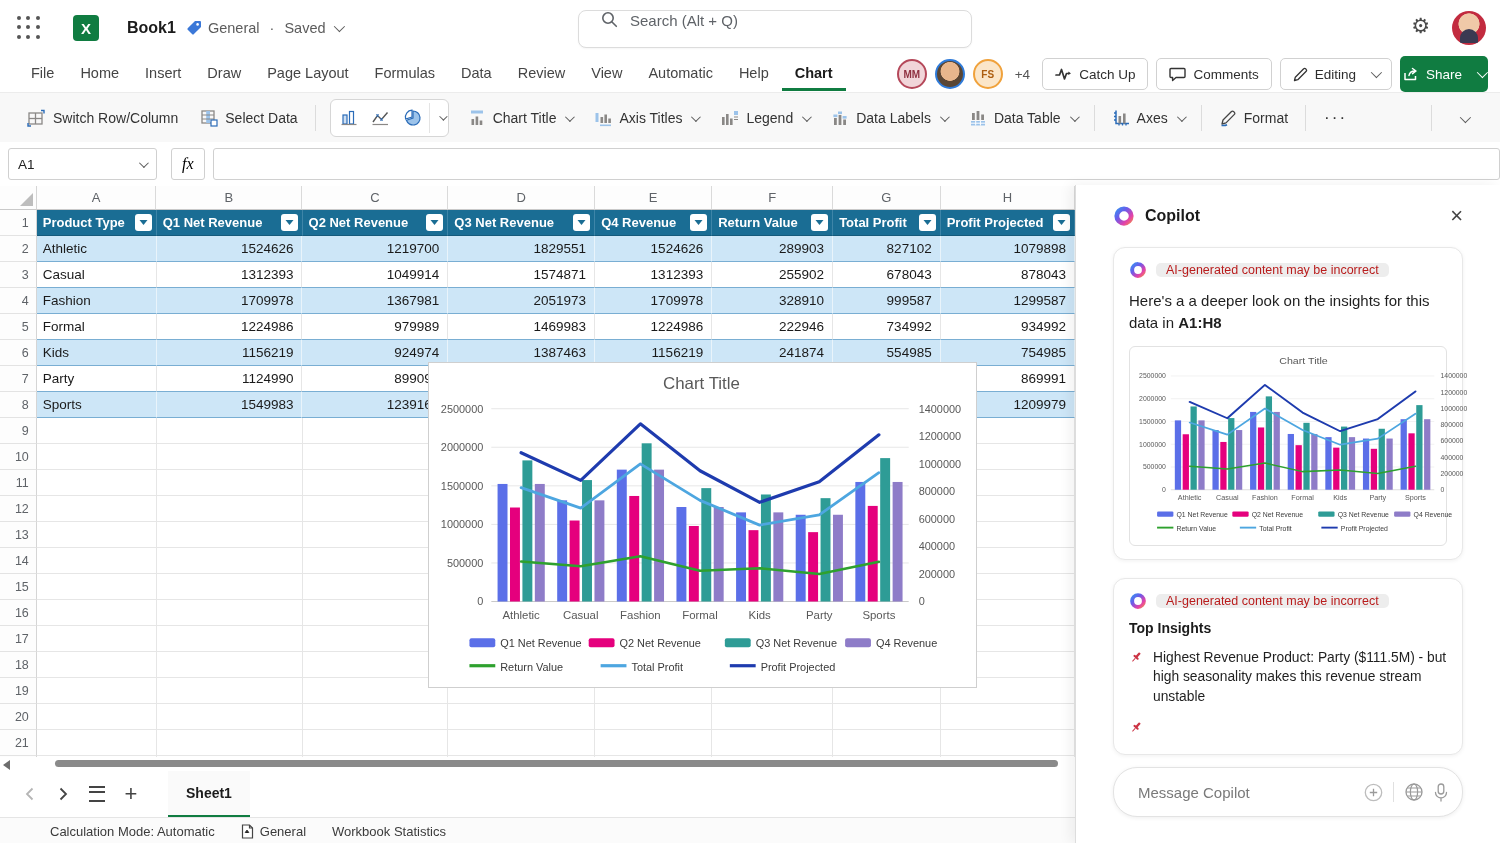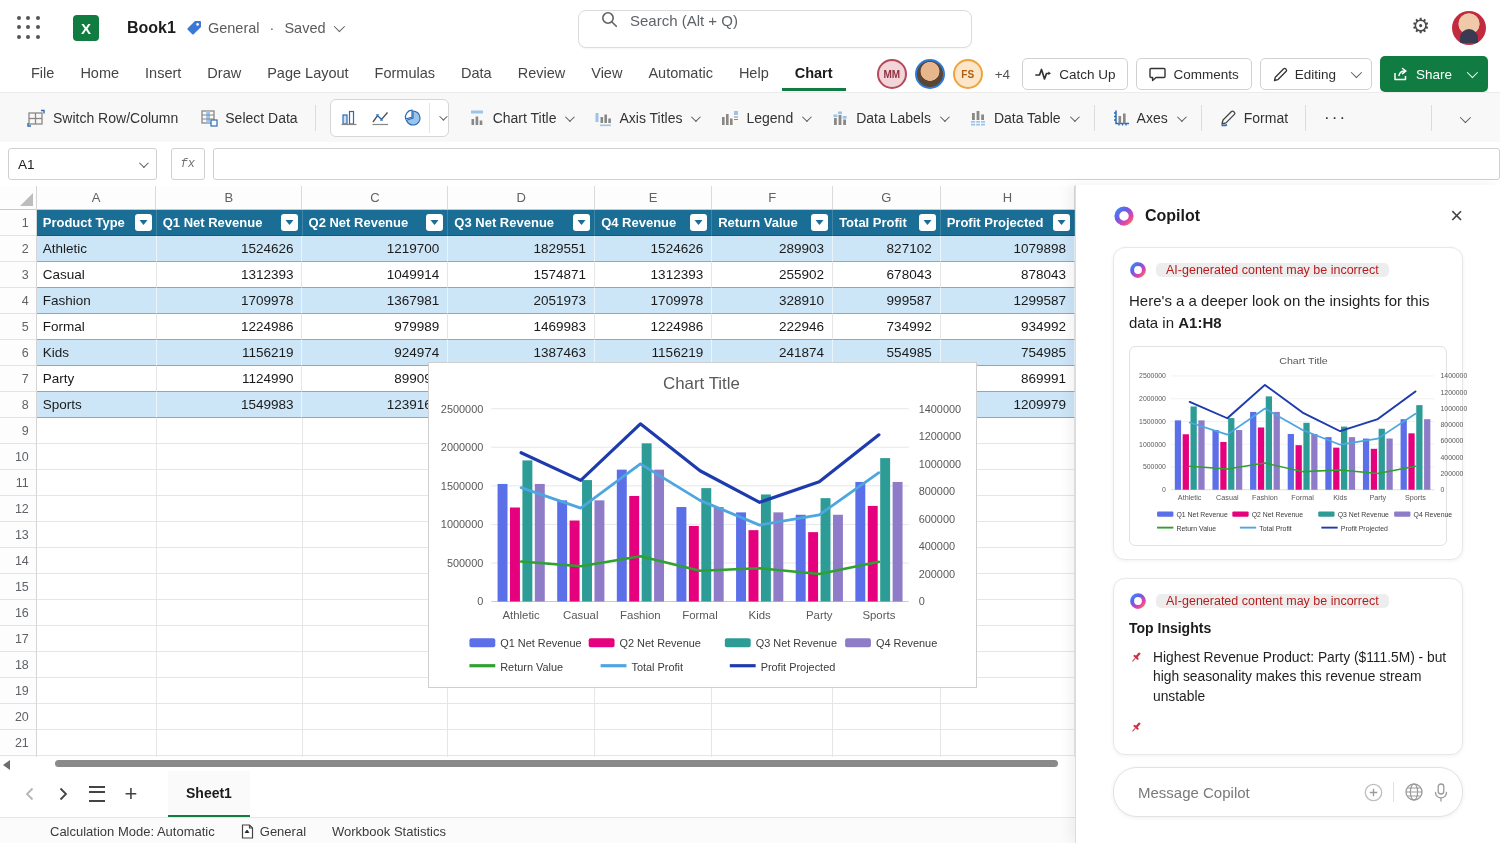--- a/index.html
+++ b/index.html
@@ -26,38 +26,38 @@
   .mtabs{display:flex;margin-left:18px;}
   .mtab{padding:8px 13px 7px;font-size:14.5px;color:#454545;cursor:pointer;border-bottom:3px solid transparent;}
   .mtab.active{font-weight:700;color:#1b1b1b;border-bottom:3px solid #107C41;}
   .mb-right{position:absolute;right:12px;top:0;height:36px;display:flex;align-items:center;gap:8px;}
   .pres{width:26px;height:26px;border-radius:50%;display:flex;align-items:center;justify-content:center;font-size:10px;font-weight:700;}
   .pres.mm{border:2px solid #b5485a;background:#f1d5d9;color:#8f3040;}
   .pres.photo{border:2px solid #2f7bd9;background:radial-gradient(circle at 50% 40%,#e8b68c 0 45%,#5a4634 48%);}
   .pres.fs{border:2px solid #f0a23c;background:#fbe6c9;color:#ad5e10;}
   .more-count{font-size:13.5px;color:#555;margin:0 4px;}
   .pillbtn{height:30px;border:1px solid #d1d1d1;border-radius:5px;background:#fff;display:flex;align-items:center;gap:7px;padding:0 12px;font-size:13.5px;color:#2e2e2e;cursor:pointer;}
-  .sharebtn{height:36px;border:none;border-radius:5px;background:#107C41;color:#fff;display:flex;align-items:center;gap:7px;padding:0 13px;font-size:13.5px;cursor:pointer;}
+  .sharebtn{height:36px;border:none;border-radius:5px;background:#107C41;color:#fff;display:flex;align-items:center;gap:7px;padding:0 3px;font-size:13.5px;cursor:pointer;}
   .sharebtn .chev{border-color:#fff;}
   
   .ribbon{position:absolute;left:0;top:92px;width:1500px;height:50px;background:#f8f8f8;border-top:1px solid #ececec;border-bottom:1px solid #e2e2e2;display:flex;align-items:center;}
   .rbtn{display:flex;align-items:center;gap:7px;padding:0 11px;height:34px;font-size:14px;color:#333;border-radius:4px;cursor:pointer;white-space:nowrap;}
   .rbtn .chev{width:6px;height:6px;margin-left:2px;}
   .rsep{width:1px;height:26px;background:#dcdcdc;margin:0 6px;}
   .ctype-group{display:flex;align-items:center;height:36px;background:#fff;border:1px solid #d6d6d6;border-radius:6px;margin:0 8px;padding:0 2px;}
   .ctype-group .cbtn{width:32px;height:30px;display:flex;align-items:center;justify-content:center;cursor:pointer;border-radius:4px;}
   .ctype-group .cchev{width:16px;height:30px;display:flex;align-items:center;justify-content:center;border-left:1px solid #e4e4e4;cursor:pointer;}
   .rib-right{margin-left:auto;display:flex;align-items:center;margin-right:18px;}
   .rib-more{font-size:17px;letter-spacing:2px;color:#333;padding:0 12px;cursor:pointer;}
   .rib-collapse{padding:0 14px;cursor:pointer;}
   
   .fbar{position:absolute;left:0;top:142px;width:1500px;height:44px;background:#fff;display:flex;align-items:center;}
   .namebox{margin-left:8px;width:140px;height:30px;border:1px solid #d0d0d0;border-radius:3px;display:flex;align-items:center;font-size:13.5px;color:#222;padding-left:9px;background:#fff;cursor:pointer;}
   .namebox .chev{margin-left:auto;margin-right:10px;width:6px;height:6px;}
-  .fxbox{margin-left:14px;width:32px;height:30px;border:1px solid #d0d0d0;border-radius:3px;display:flex;align-items:center;justify-content:center;font-family:Liberation Mono, monospace;font-style:italic;font-size:12px;color:#737373;cursor:pointer;background:#fff;}
+  .fxbox{margin-left:14px;width:32px;height:30px;border:1px solid #d0d0d0;border-radius:3px;display:flex;align-items:center;justify-content:center;font-family:Liberation Serif, serif;font-style:italic;font-size:16px;color:#000000;cursor:pointer;background:#fff;}
   .finput{margin-left:8px;width:1288px;height:30px;border:1px solid #d0d0d0;border-radius:3px;background:#fff;font-size:13.5px;padding:0 8px;outline:none;font-family:inherit;}
   
   .gridwrap{position:absolute;left:0;top:186px;width:1075px;height:571px;overflow:hidden;background:#fff;z-index:1;}
   .g-row{display:flex;}
   .g-colhead-row{display:flex;height:24px;}
   .g-corner{width:38px;height:24px;background:#fdfdfd;border-right:1px solid #d5d5d5;border-bottom:1px solid #c9c9c9;position:relative;box-sizing:border-box;}
   .g-corner:after{content:"";position:absolute;right:3px;bottom:3px;width:0;height:0;border-left:13px solid transparent;border-bottom:13px solid #bdbdbd;}
   .g-colhead{height:24px;box-sizing:border-box;border-right:1px solid #dadada;border-bottom:1px solid #c9c9c9;background:#fdfdfd;color:#5f6368;font-size:13px;display:flex;align-items:center;justify-content:center;cursor:pointer;}
   .g-rownum{width:38px;box-sizing:border-box;border-right:1px solid #d5d5d5;border-bottom:1px solid #e3e3e3;background:#fdfdfd;color:#5f6368;font-size:12.5px;display:flex;align-items:center;justify-content:flex-end;padding-right:7px;cursor:pointer;}
   .g-cell{box-sizing:border-box;border-right:1px solid #e6e6e6;border-bottom:1px solid #e6e6e6;font-size:13.5px;color:#1a1a1a;display:flex;align-items:center;overflow:hidden;cursor:cell;background:#fff;}

